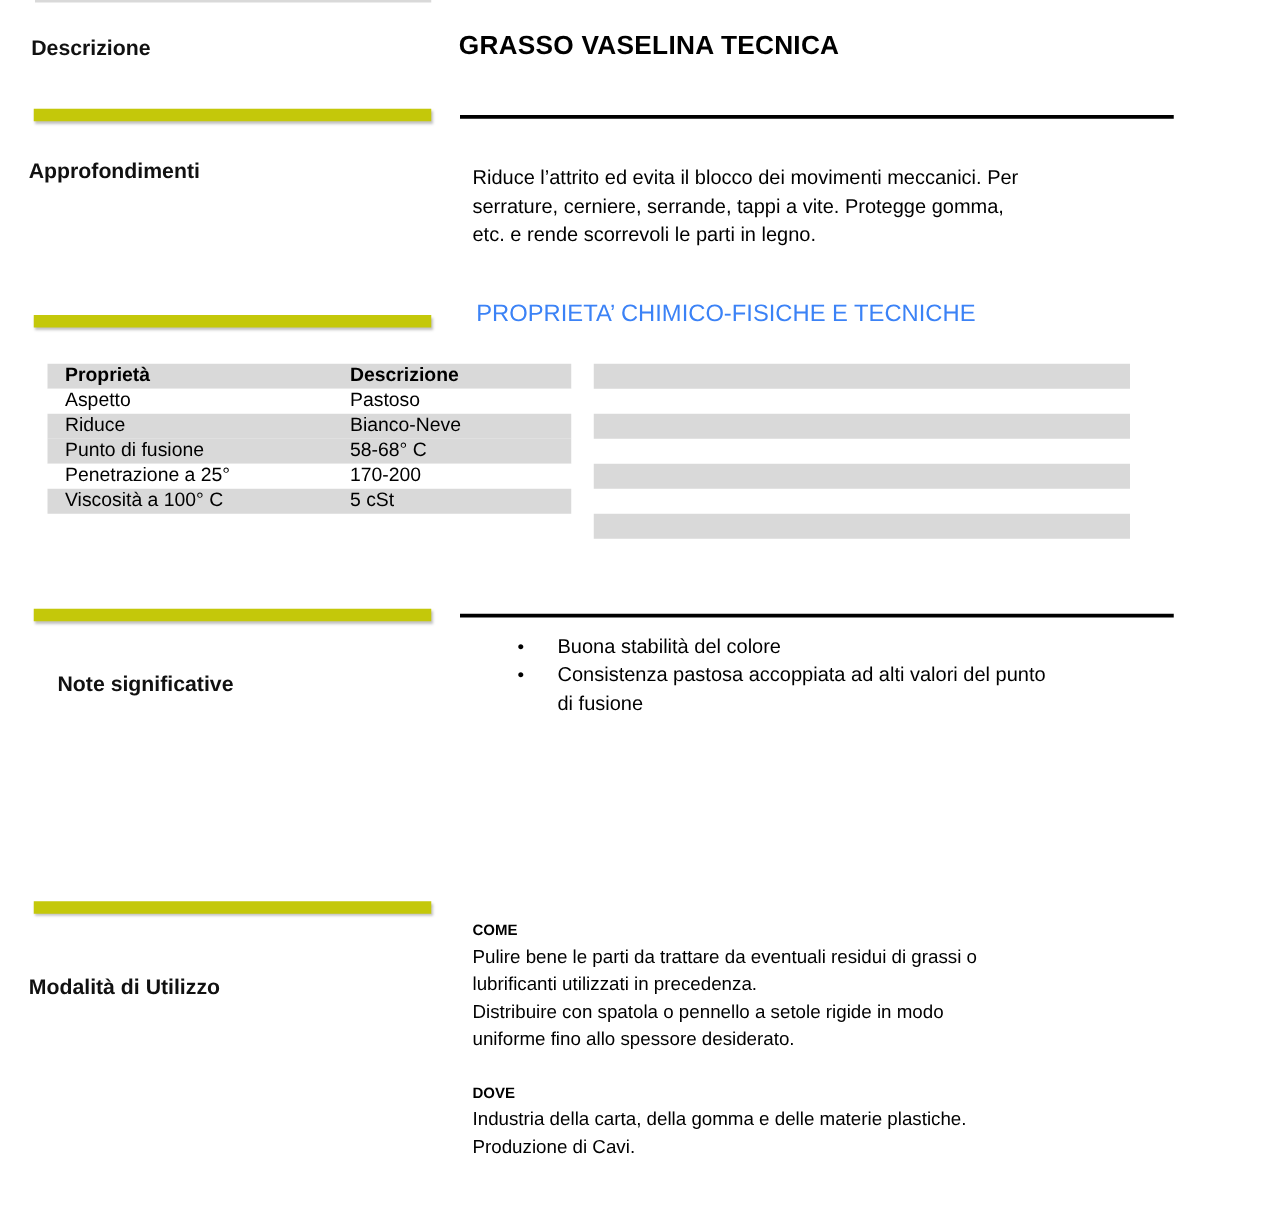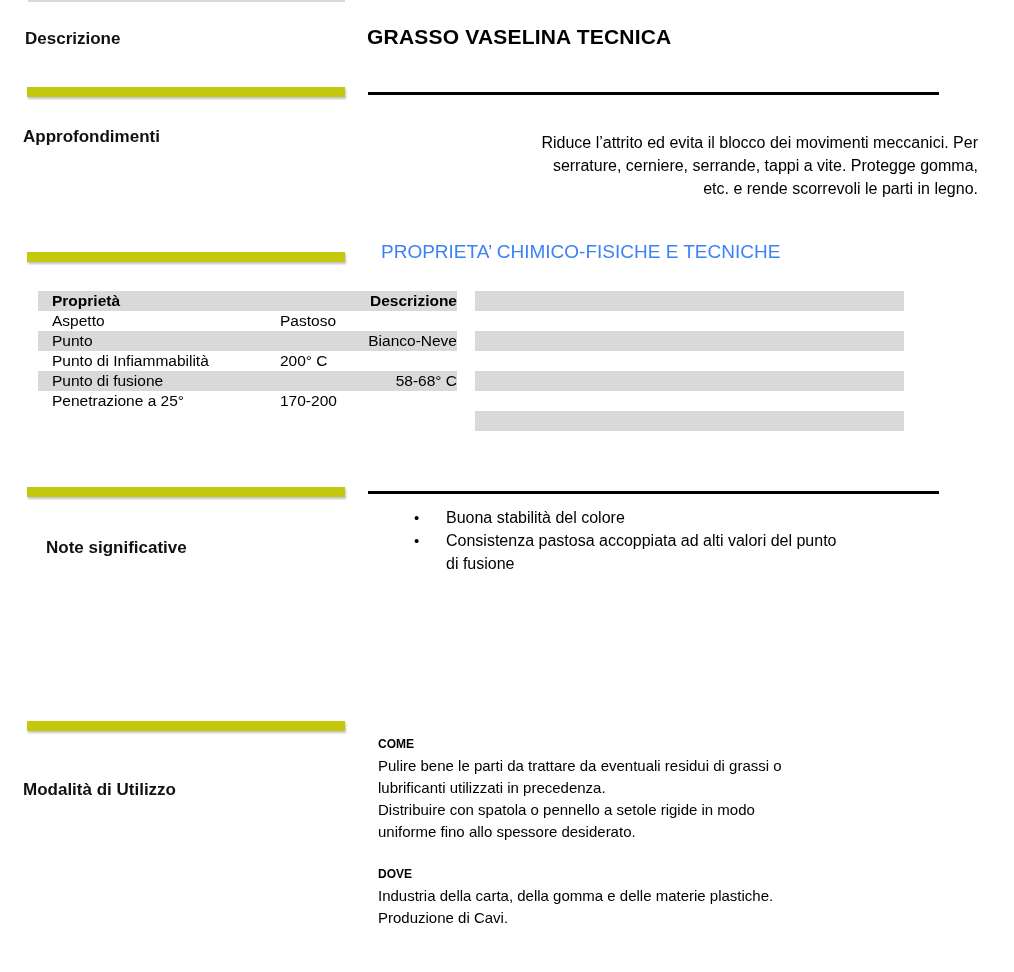--- a/index.html
+++ b/index.html
@@ -50,21 +50,21 @@
     letter-spacing: 0.2px;
     white-space: nowrap;
   }
 
   .body-text {
     font-size: 16px;
     line-height: 23px;
     white-space: pre-line;
   }
 
-  #para-approfondimenti { left: 378px; top: 131px; width: 600px; text-align: right; }
+  #para-approfondimenti { left: 378px; top: 131px; width: 600px; }
 
   #prop-heading {
     left: 381px; top: 241px;
     font-size: 19px;
     font-weight: normal;
     white-space: nowrap;
     color: #3b82f6;
   }
 
   
@@ -72,21 +72,21 @@
     left: 38px; top: 291px;
     width: 419px;
     font-size: 15.5px;
   }
   .trow {
     display: flex;
     height: 20px;
     line-height: 20px;
     background: #ffffff;
   }
-  .trow.shaded { background: #d9d9d9; justify-content: space-between; }
+  .trow.shaded { background: #d9d9d9; }
   .trow.thead { font-weight: bold; }
   .trow .c1 { padding-left: 14px; width: 228px; white-space: nowrap; }
   .trow .c2 { white-space: nowrap; }
 
   
   #prop-bars { left: 475px; top: 291px; width: 429px; }
   .bar-row { height: 20px; }
   .bar-row.shaded { background: #d9d9d9; }
 
   
@@ -157,34 +157,34 @@
 <div id="prop-table" class="abs">
     <div class="trow shaded thead">
       <span class="c1">Proprietà</span>
       <span class="c2">Descrizione</span>
     </div>
     <div class="trow">
       <span class="c1">Aspetto</span>
       <span class="c2">Pastoso</span>
     </div>
     <div class="trow shaded">
-      <span class="c1">Punto</span>
+      <span class="c1">Riduce</span>
       <span class="c2">Bianco-Neve</span>
-    </div>
-    <div class="trow">
-      <span class="c1">Punto di Infiammabilità</span>
-      <span class="c2">200° C</span>
     </div>
     <div class="trow shaded">
       <span class="c1">Punto di fusione</span>
       <span class="c2">58-68° C</span>
     </div>
     <div class="trow">
       <span class="c1">Penetrazione a 25°</span>
       <span class="c2">170-200</span>
+    </div>
+    <div class="trow shaded">
+      <span class="c1">Viscosità a 100° C</span>
+      <span class="c2">5 cSt</span>
     </div>
   </div>
 <div id="prop-bars" class="abs">
     <div class="bar-row shaded"></div>
     <div class="bar-row"></div>
     <div class="bar-row shaded"></div>
     <div class="bar-row"></div>
     <div class="bar-row shaded"></div>
     <div class="bar-row"></div>
     <div class="bar-row shaded"></div>

